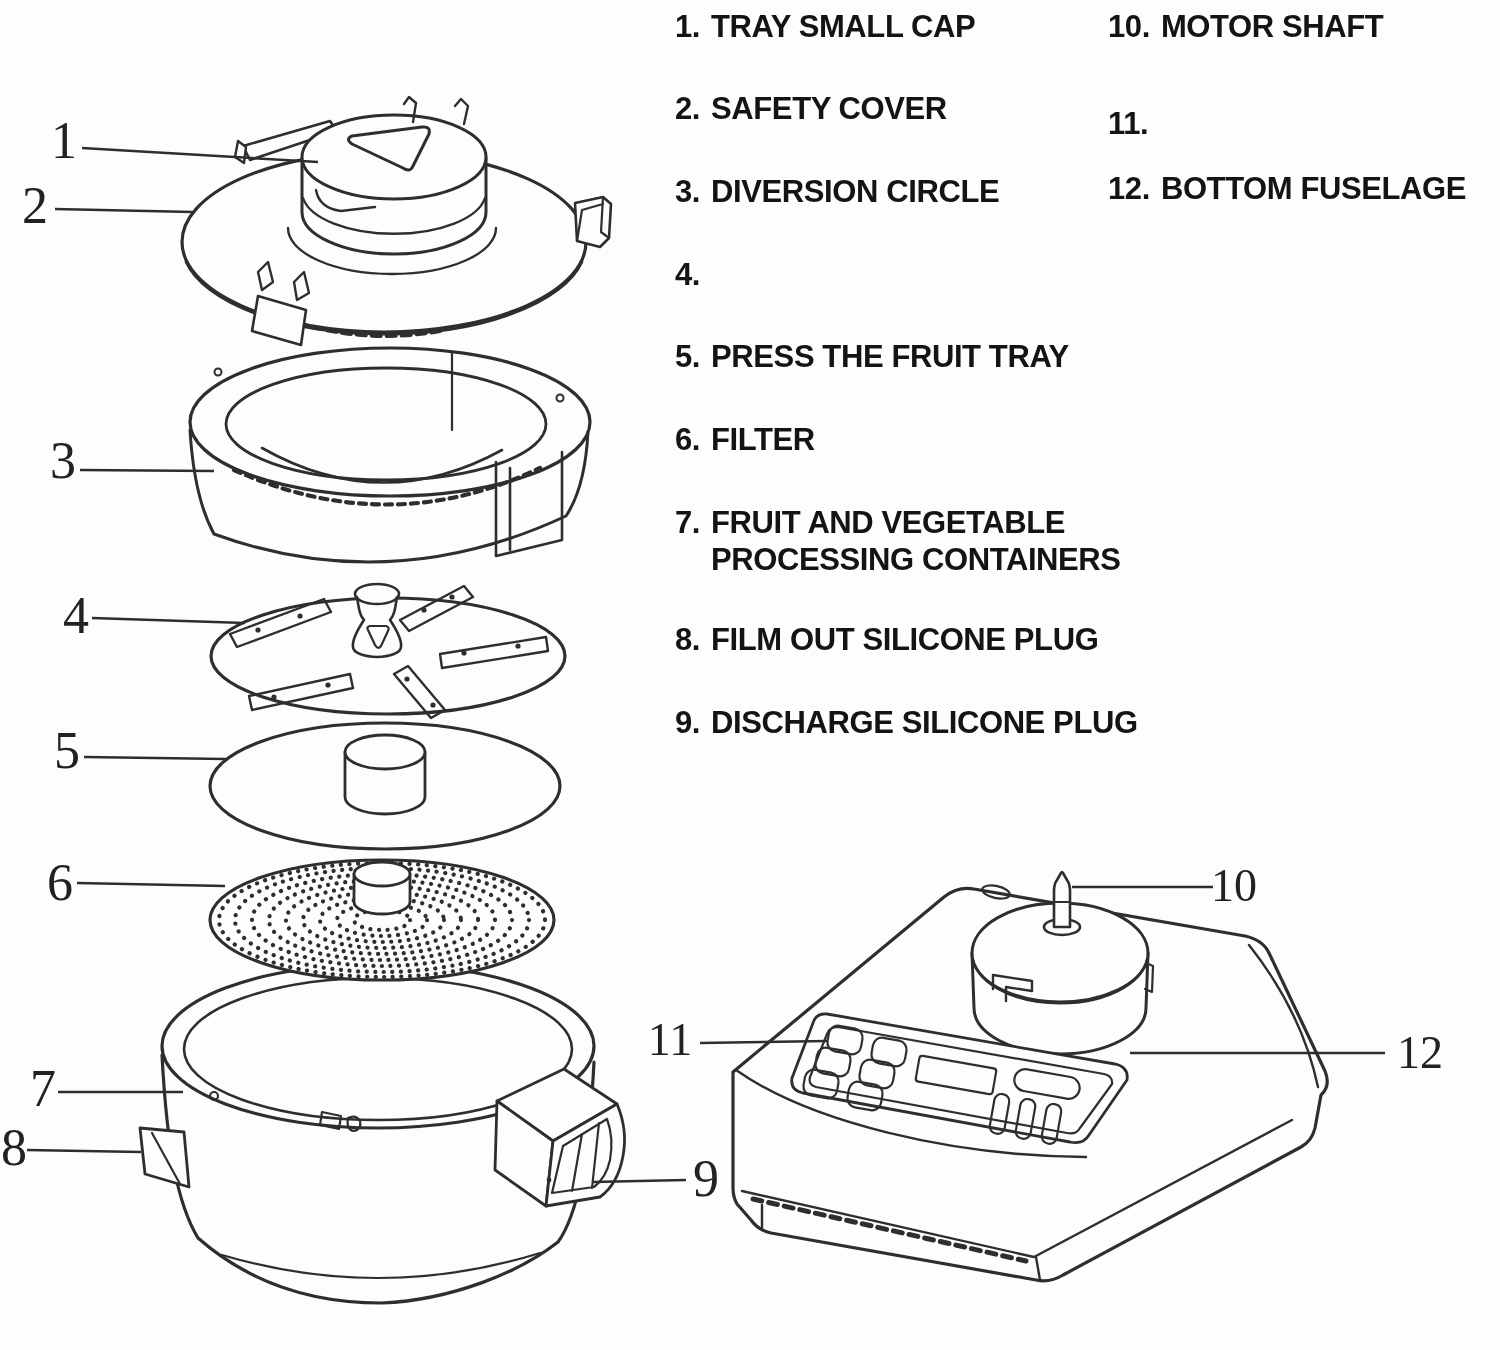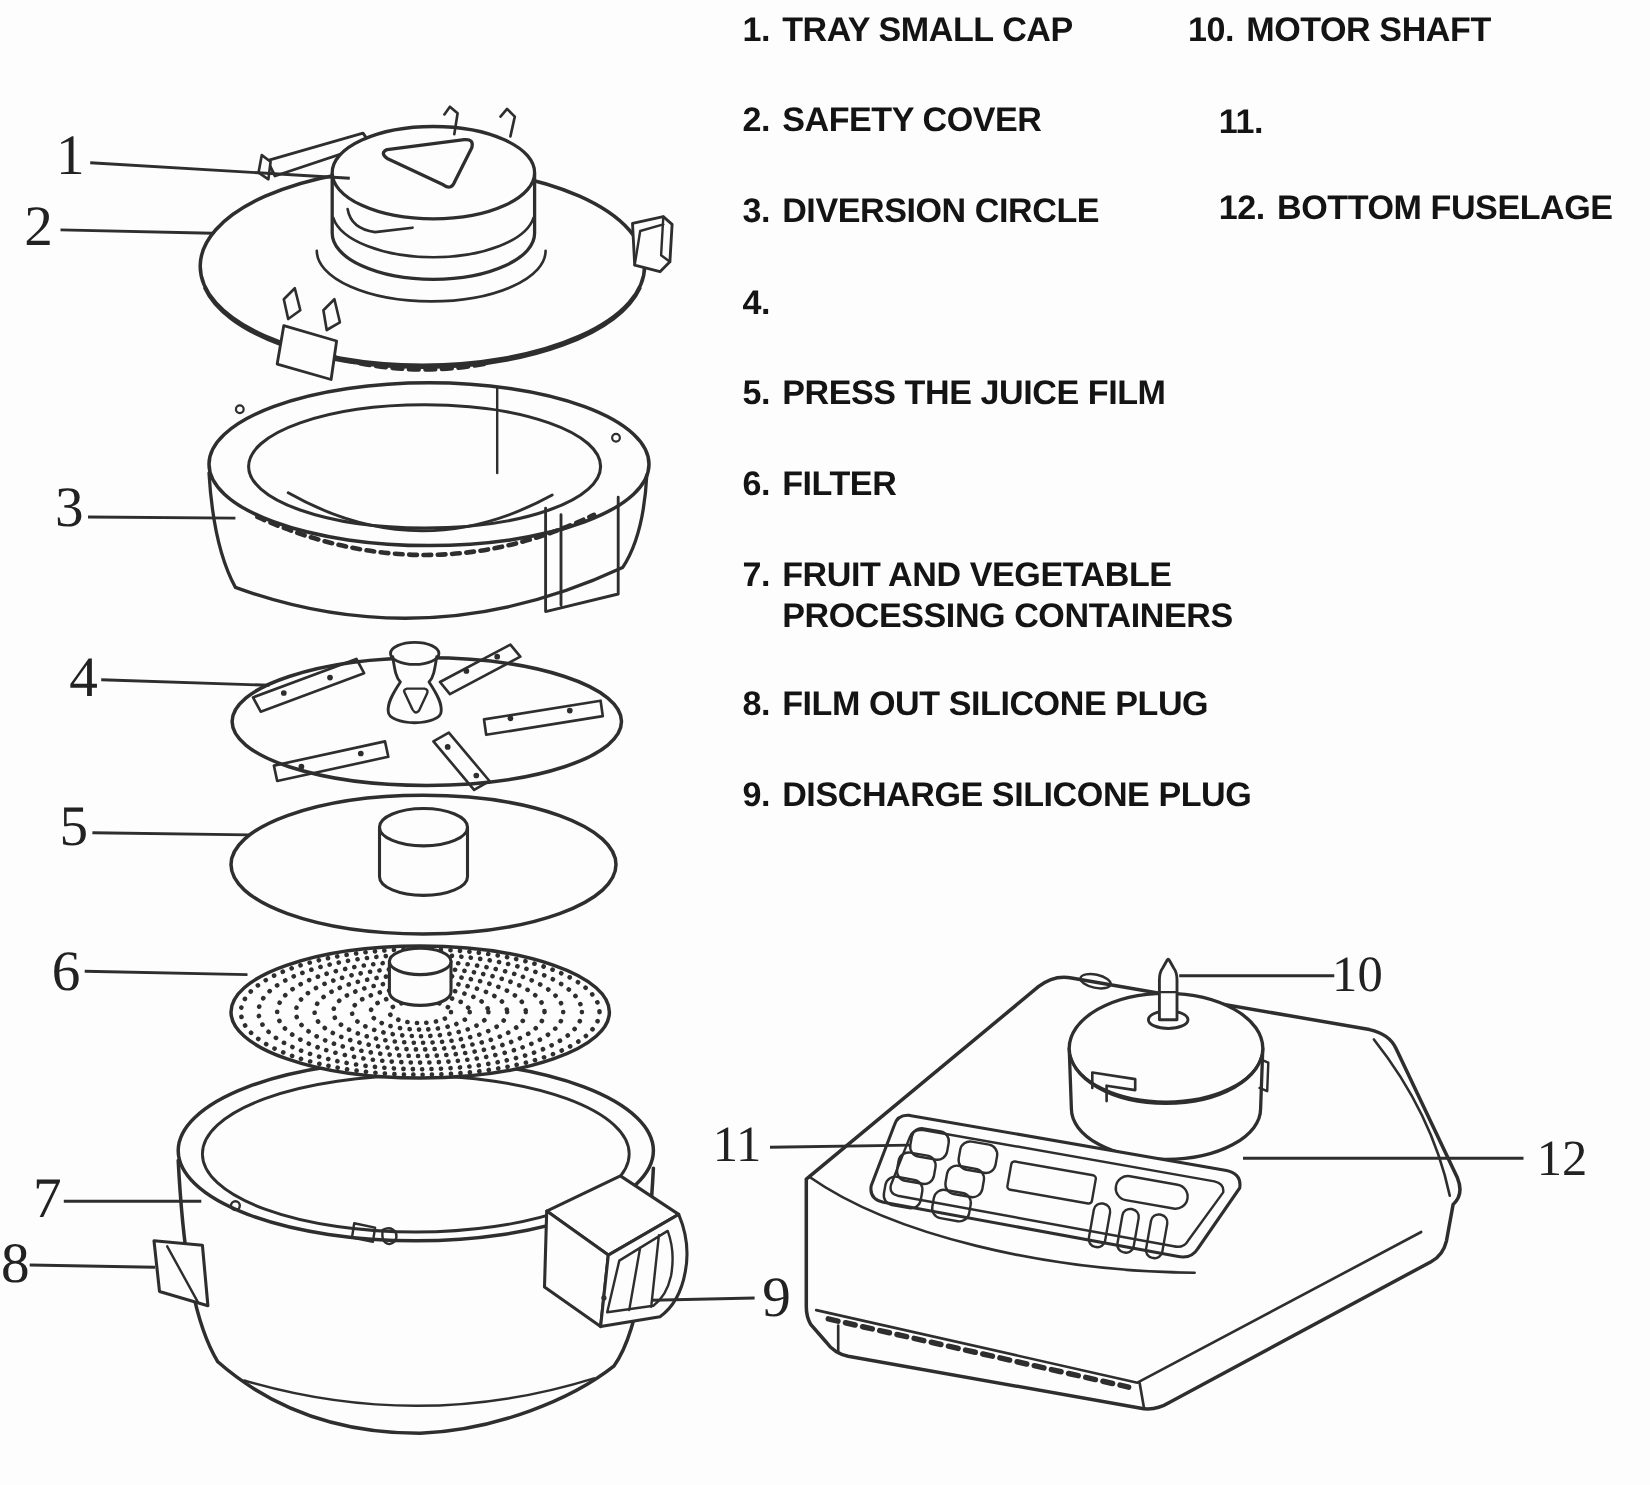--- a/index.html
+++ b/index.html
@@ -206,44 +206,44 @@
       </div>
     <div class="legend-item" style="left:675px;top:173px">
         <span class="lnum">3.</span>
         <span class="ltext">DIVERSION CIRCLE</span>
       </div>
     <div class="legend-item" style="left:675px;top:256px">
         <span class="lnum">4.</span>
       </div>
     <div class="legend-item" style="left:675px;top:338px">
         <span class="lnum">5.</span>
-        <span class="ltext">PRESS THE JUICE FILM</span>
+        <span class="ltext">PRESS THE FRUIT TRAY</span>
       </div>
     <div class="legend-item" style="left:675px;top:421px">
         <span class="lnum">6.</span>
         <span class="ltext">FILTER</span>
       </div>
     <div class="legend-item" style="left:675px;top:504px">
         <span class="lnum">7.</span>
         <span class="ltext">FRUIT AND VEGETABLE
 PROCESSING CONTAINERS</span>
       </div>
     <div class="legend-item" style="left:675px;top:621px">
         <span class="lnum">8.</span>
         <span class="ltext">FILM OUT SILICONE PLUG</span>
       </div>
     <div class="legend-item" style="left:675px;top:704px">
         <span class="lnum">9.</span>
         <span class="ltext">DISCHARGE SILICONE PLUG</span>
       </div>
-    <div class="legend-item" style="left:1080px;top:8px">
+    <div class="legend-item" style="left:1108px;top:8px">
         <span class="lnum">10.</span>
         <span class="ltext">MOTOR SHAFT</span>
       </div>
-    <div class="legend-item" style="left:1108px;top:92px">
+    <div class="legend-item" style="left:1108px;top:105px">
         <span class="lnum">11.</span>
       </div>
     <div class="legend-item" style="left:1108px;top:170px">
         <span class="lnum">12.</span>
         <span class="ltext">BOTTOM FUSELAGE</span>
       </div>
   </div>
 
 </div>
 

